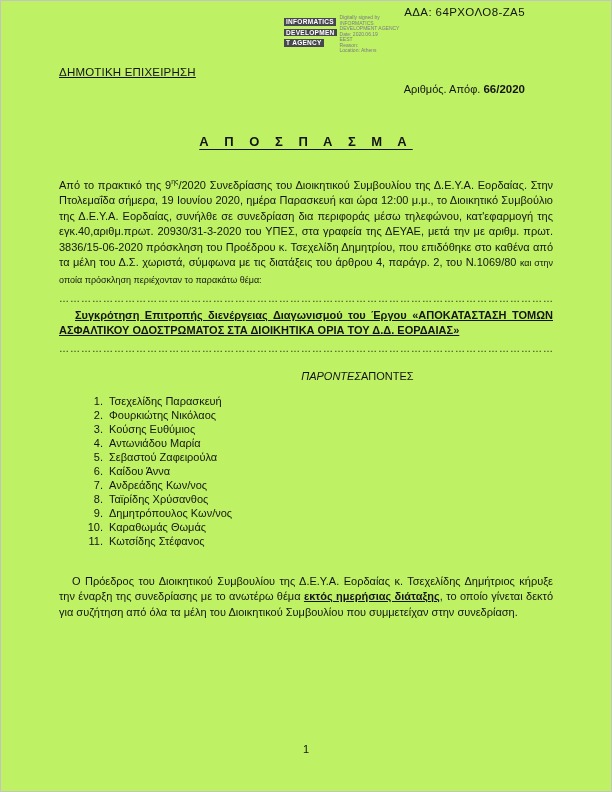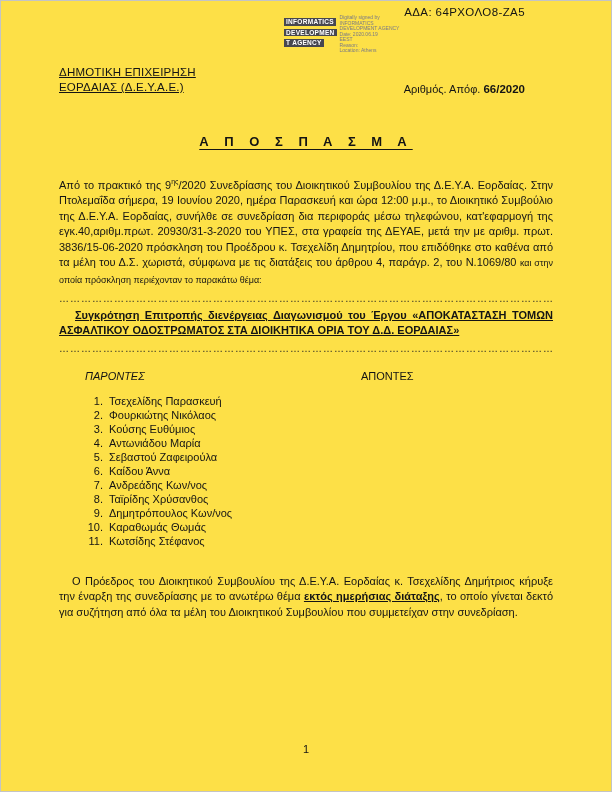--- a/index.html
+++ b/index.html
@@ -1,18 +1,18 @@
 <!DOCTYPE html>
 <html><head>
 <meta charset="utf-8">
 <style>
   * { margin:0; padding:0; box-sizing:border-box; }
   html,body { background:#ffffff; }
   .page {
-    position:relative; width:612px; height:792px; background:#fde047;
+    position:relative; width:612px; height:792px; background:#bef264;
     border:1px solid #c4c4c4; overflow:hidden;
     font-family:"Liberation Sans", sans-serif; color:#141414;
   }
   .ada { position:absolute; top:5px; right:86px; font-size:11.5px; letter-spacing:.4px; }
   .stamp { position:absolute; top:14px; left:283px; display:flex; align-items:flex-start; gap:3px; }
   .agency-line { display:block; line-height:8px; }
   .agency-line span {
     display:inline-block; background:#474750; color:#ffffff; font-weight:bold;
     font-size:6.5px; line-height:7.5px; padding:0 2px; letter-spacing:.3px;
   }
@@ -25,21 +25,21 @@
   .doc-title {
     margin-top:36px; text-align:center; font-weight:bold; font-size:13px;
     letter-spacing:6px; text-decoration:underline; text-underline-offset:3px;
   }
   .intro { margin-top:25px; text-align:justify; }
   .intro sup { font-size:7px; }
   .intro .small { font-size:9px; }
   .dots { margin-top:3px; white-space:nowrap; overflow:hidden; font-size:10px; letter-spacing:1px; color:#222; }
   .subject { font-weight:bold; text-decoration:underline; text-indent:16px; line-height:15px; margin-top:1px; text-align:justify; }
   .quorum { margin-top:9px; font-weight:bold; text-decoration:underline; text-align:justify; line-height:15px; }
-  .cols { display:flex; margin-top:13px; }
+  .cols { display:flex; margin-top:13px;text-align:right; }
   .present { font-style:italic; margin-left:26px; width:276px; }
   ol.members { margin-top:9px; padding-left:47px; list-style:decimal; }
   ol.members li { line-height:14px; padding-left:3px; }
   .closing { margin-top:26px; text-align:justify; text-indent:13px; }
   .closing .hl { font-weight:bold; text-decoration:underline; }
   .pagenum { position:absolute; bottom:36px; left:0; width:100%; text-align:center; font-size:11px; }
 </style>
 </head>
 <body>
 
@@ -62,21 +62,20 @@
       <div>Reason:</div>
       <div>Location: Athens</div>
     </div>
   </div>
 
   <div class="content">
 
     <div class="header-row">
       <div>
         <div class="org-line">ΔΗΜΟΤΙΚΗ  ΕΠΙΧΕΙΡΗΣΗ</div>
-        <div class="org-line">ΕΟΡΔΑΙΑΣ (Δ.Ε.Υ.Α.Ε.)</div>
       </div>
       <div class="decision"><span>Αριθμός. Απόφ. </span><b>66/2020</b></div>
     </div>
 
     <div class="doc-title">Α Π Ο Σ Π Α Σ Μ Α</div>
 
     <p class="intro"><span>Από το πρακτικό της 9</span><sup>ης</sup><span>/2020 Συνεδρίασης του Διοικητικού Συμβουλίου της Δ.Ε.Υ.Α. Εορδαίας. Στην Πτολεμαΐδα σήμερα, 19 Ιουνίου 2020, ημέρα Παρασκευή και ώρα 12:00 μ.μ., το Διοικητικό Συμβούλιο της Δ.Ε.Υ.Α. Εορδαίας, συνήλθε σε συνεδρίαση δια περιφοράς μέσω τηλεφώνου, κατ'εφαρμογή της εγκ.40,αριθμ.πρωτ. 20930/31-3-2020 του ΥΠΕΣ, στα γραφεία της ΔΕΥΑΕ, μετά την με αριθμ. πρωτ. 3836/15-06-2020 πρόσκληση του Προέδρου κ. Τσεχελίδη Δημητρίου, που επιδόθηκε στο καθένα από τα μέλη του Δ.Σ. χωριστά, σύμφωνα με τις διατάξεις του άρθρου 4, παράγρ. 2, του Ν.1069/80 </span><span class="small">και στην οποία πρόσκληση περιέχονταν το παρακάτω θέμα:</span></p>
 
     <div class="dots">……………………………………………………………………………………………………………………………………………………………………</div>
 

